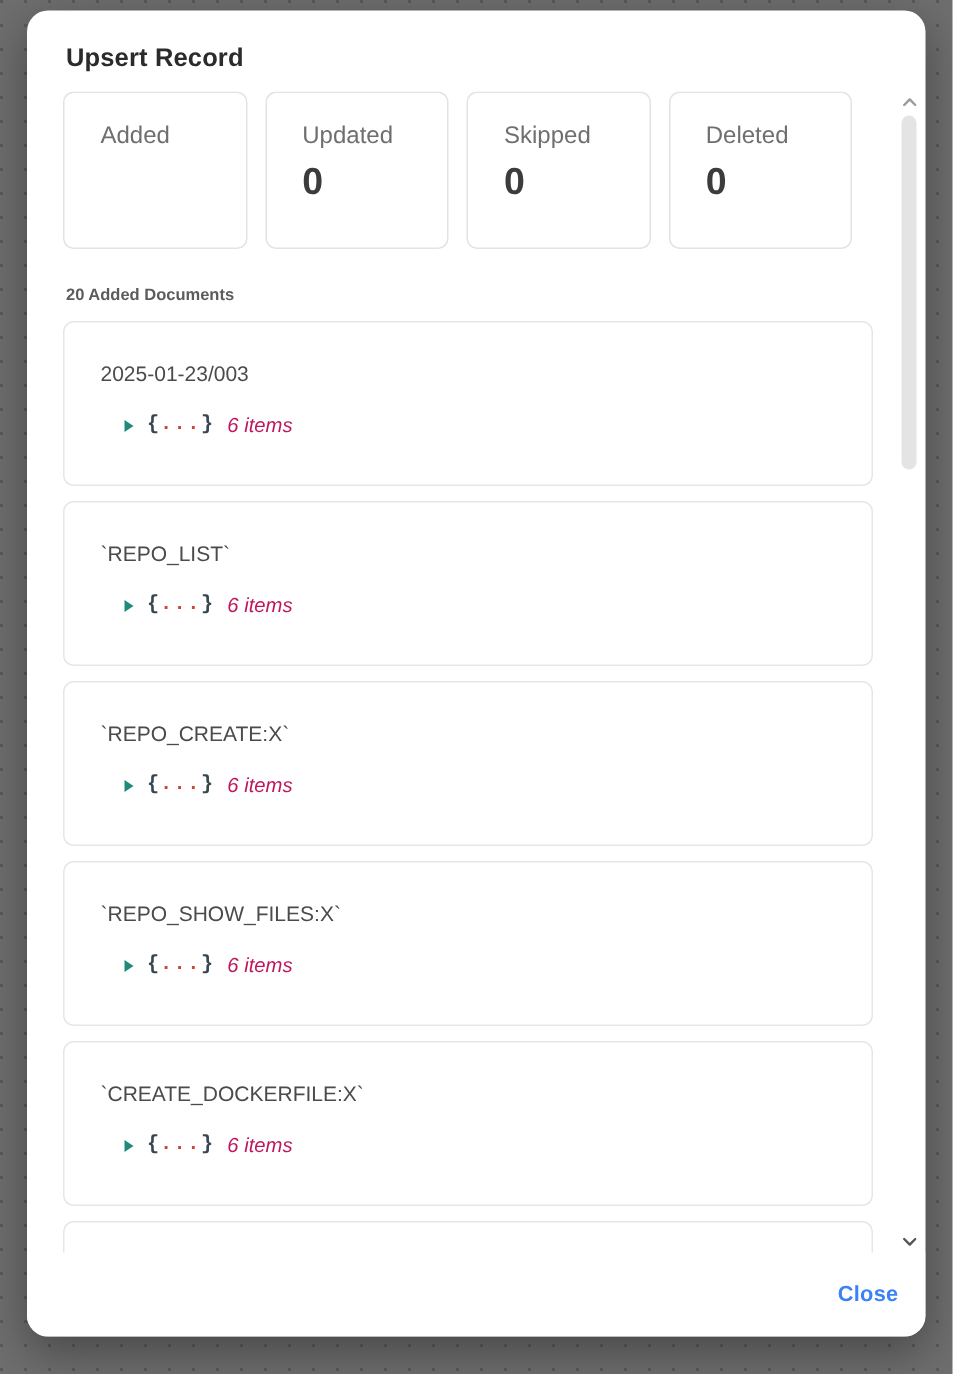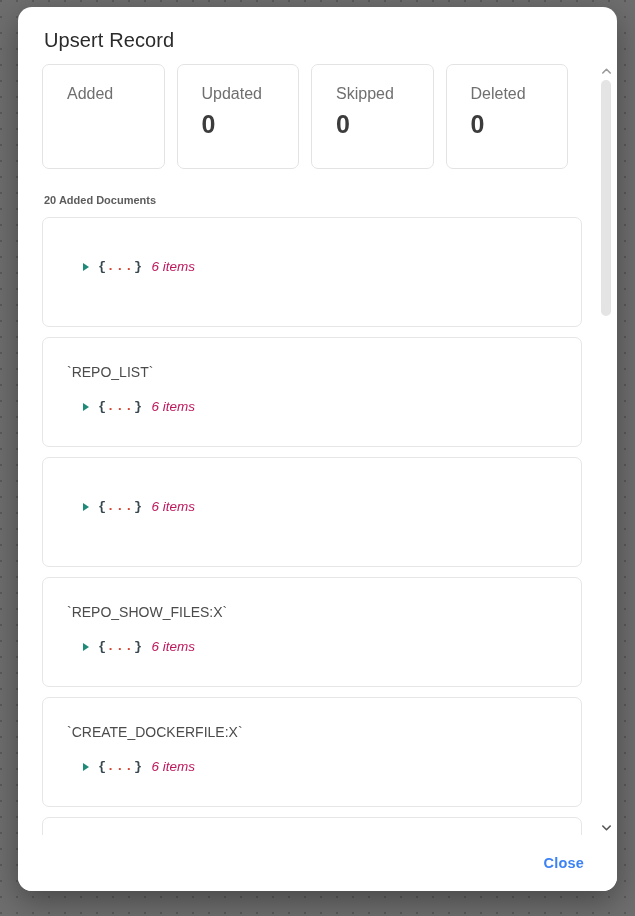--- a/index.html
+++ b/index.html
@@ -28,24 +28,24 @@
     height: 884px;
     background: #ffffff;
     border-radius: 14px;
     box-shadow: 0 10px 30px rgba(0,0,0,0.35);
     overflow: hidden;
     display: flex;
     flex-direction: column;
   }
 
   .modal-title {
-    font-size: 20px;
+    font-size: 17px;
     color: #2b2b2b;
     padding: 22px 0 12px 26px;
-    font-weight: 400;
+    font-weight: 700;
     letter-spacing: 0.1px;
     flex: none;
   }
 
   
   .modal-body {
     position: relative;
     flex: 1 1 auto;
     overflow: hidden;
     padding: 0 0 0 0;
@@ -176,21 +176,21 @@
   }
 
   
   .modal-footer {
     flex: none;
     height: 56px;
     background: #fff;
     display: flex;
     align-items: center;
     justify-content: flex-end;
-    padding-right: 31px;
+    padding-right: 16px;
   }
   .close-btn {
     color: #3b82f6;
     font-size: 14.5px;
     font-weight: 700;
     background: none;
     border: none;
     cursor: pointer;
     font-family: "Liberation Sans", sans-serif;
     padding: 6px 2px;
@@ -221,20 +221,21 @@
         </div>
         <div class="stat-card">
           <div class="stat-label">Deleted</div>
           <div class="stat-value">0</div>
         </div>
       </div>
 
       <div class="section-title">20 Added Documents</div>
 
       <div class="doc-card">
+        <div class="doc-key">2025-01-23/003</div>
         <div class="json-row">
           <span class="caret"></span>
           <span class="brace">{</span>
             <span class="dots">...</span>
             <span class="brace">}</span>
           <span class="items-count">6 items</span>
         </div>
       </div>
 
       <div class="doc-card">
@@ -242,20 +243,21 @@
         <div class="json-row">
           <span class="caret"></span>
           <span class="brace">{</span>
             <span class="dots">...</span>
             <span class="brace">}</span>
           <span class="items-count">6 items</span>
         </div>
       </div>
 
       <div class="doc-card">
+        <div class="doc-key">`REPO_CREATE:X`</div>
         <div class="json-row">
           <span class="caret"></span>
           <span class="brace">{</span>
             <span class="dots">...</span>
             <span class="brace">}</span>
           <span class="items-count">6 items</span>
         </div>
       </div>
 
       <div class="doc-card">

